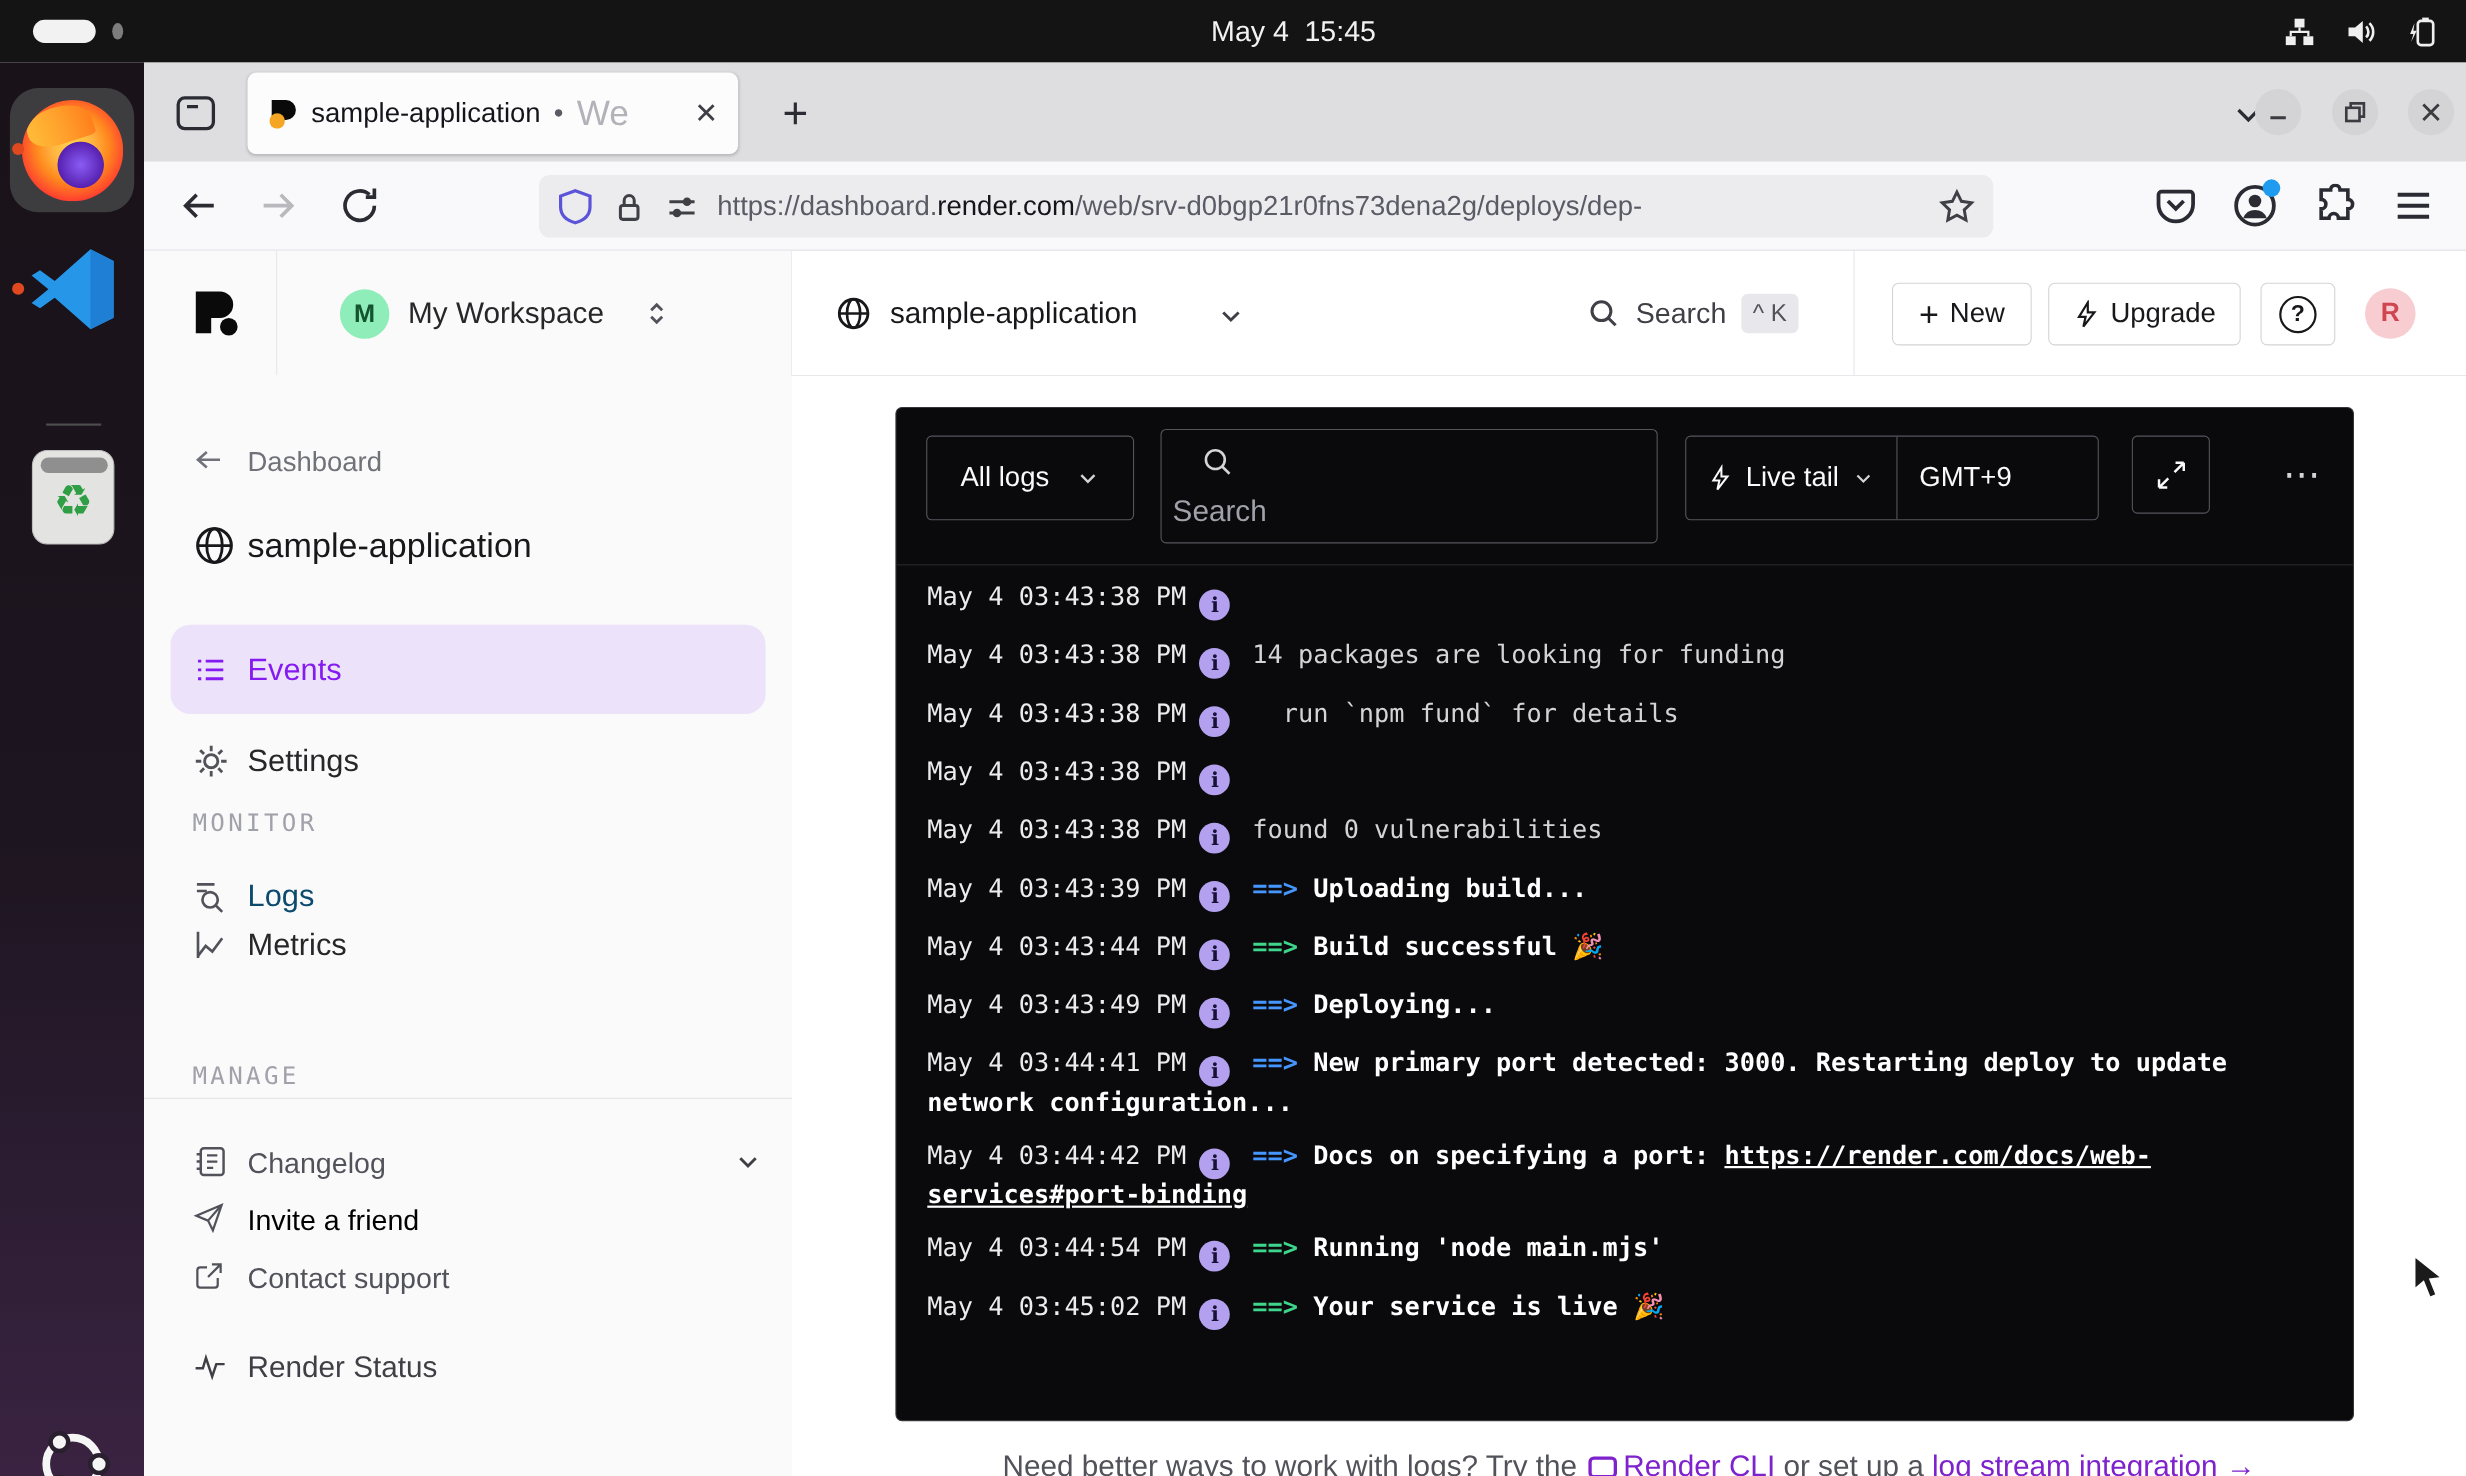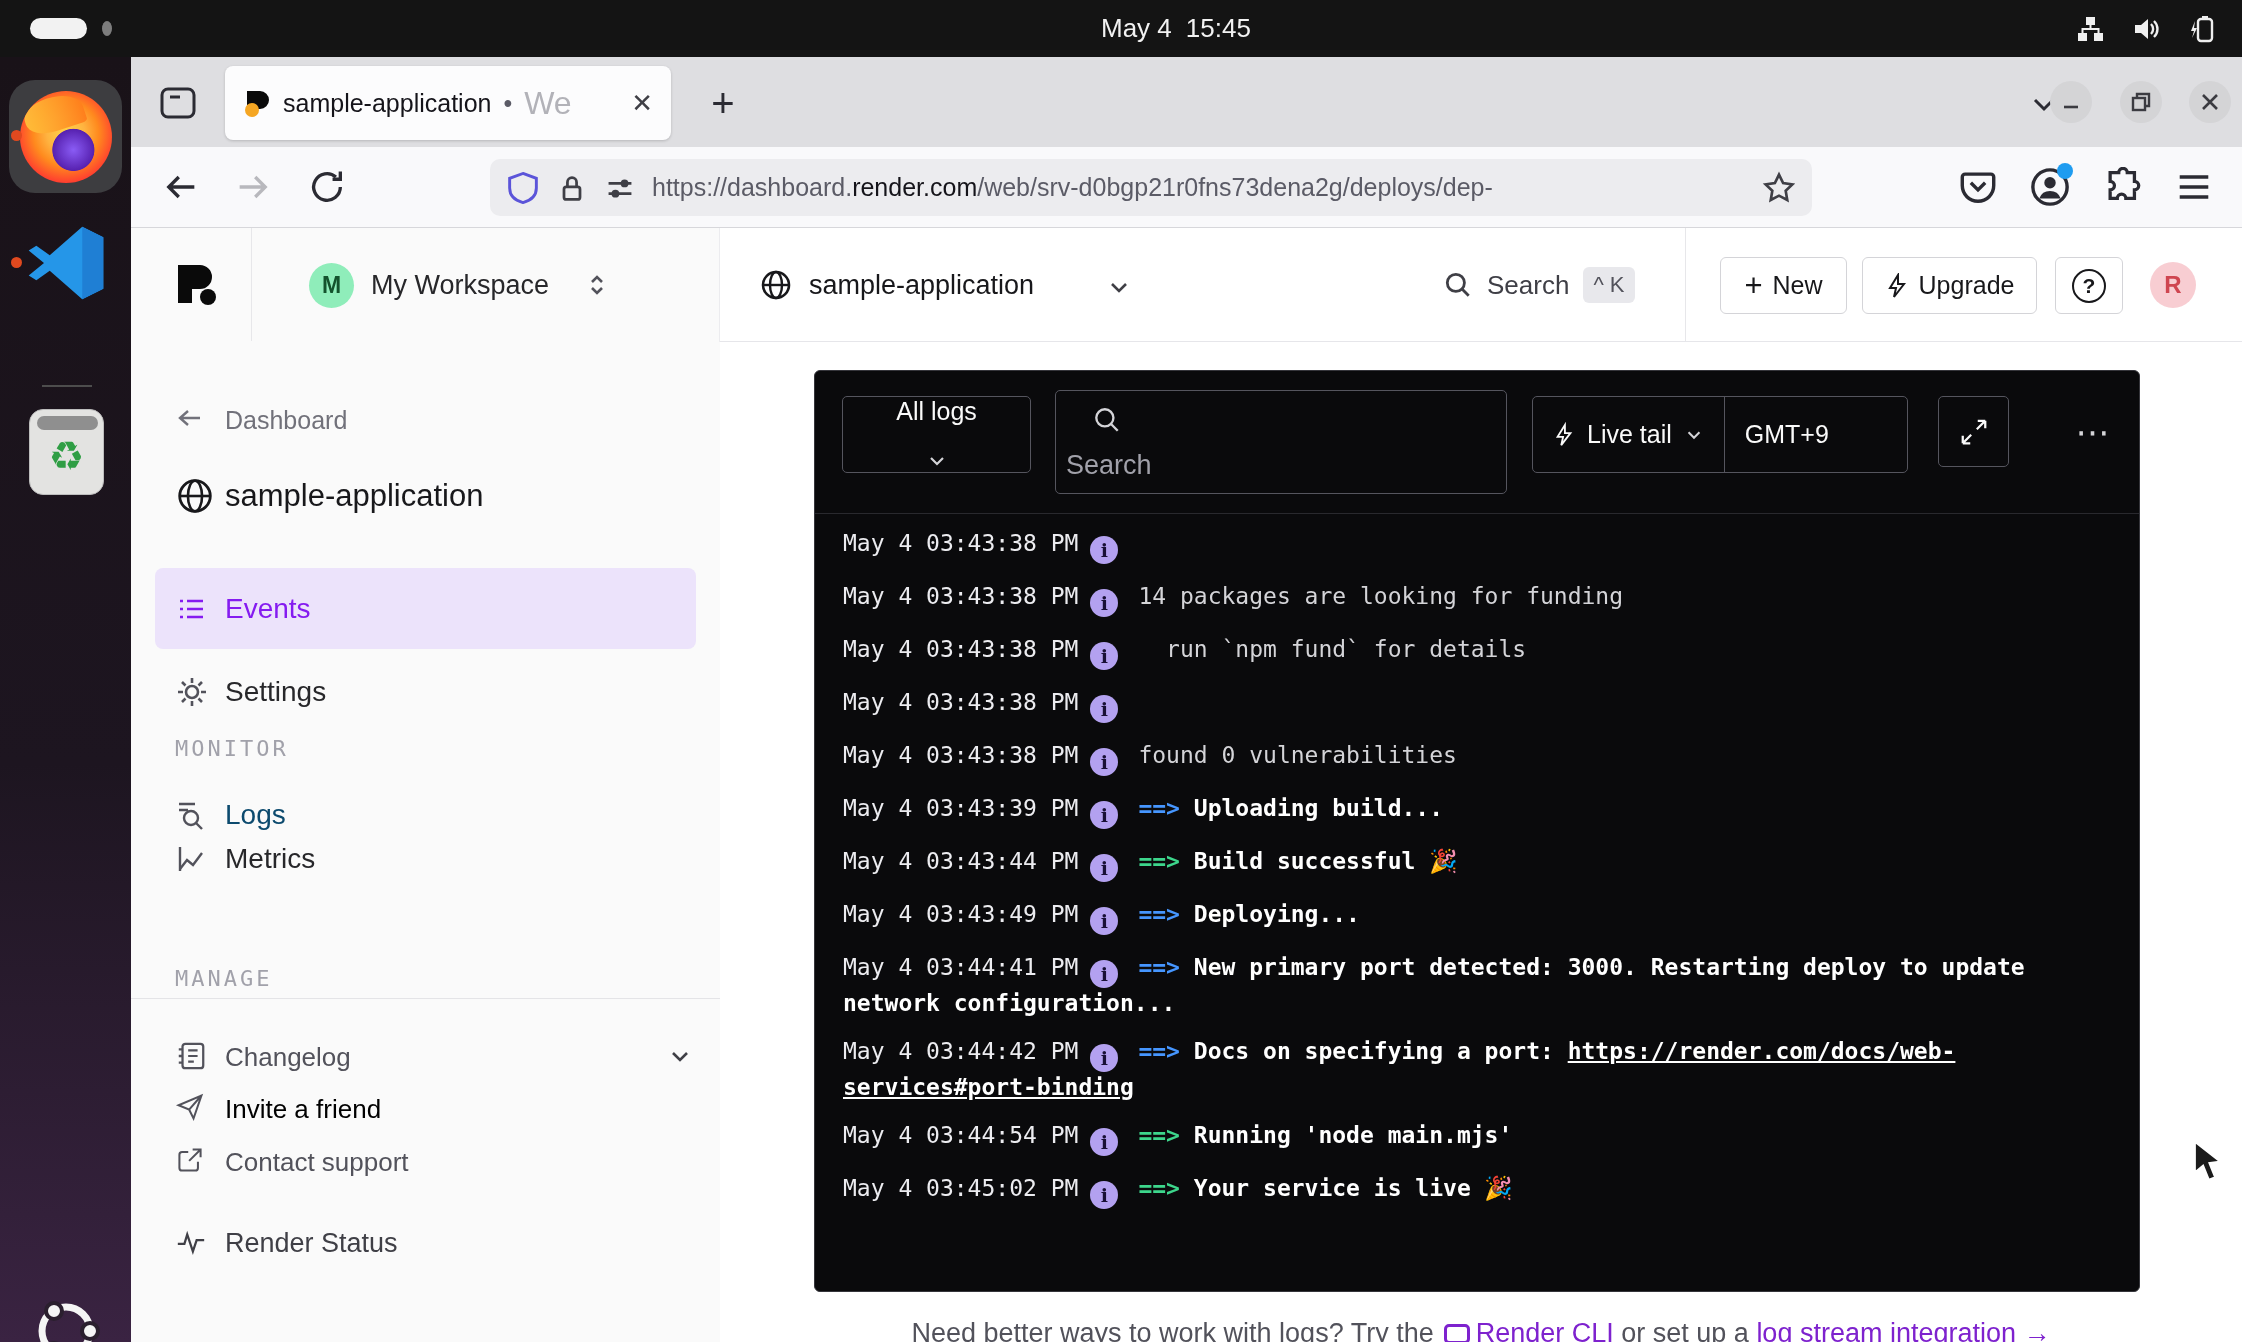--- a/index.html
+++ b/index.html
@@ -78,33 +78,33 @@
   .kbd { background:#e8e8ec; border-radius:6px; padding:5px 10px; font-size:22px; color:#52525b; }
   .topbtn { position:absolute; top:29px; height:57px; border:1px solid #d4d4d8; border-radius:6px; background:#fff;
     display:flex; align-items:center; justify-content:center; gap:10px; font-size:25px; color:#18181b; }
   .r-avatar { position:absolute; left:2019px; top:34px; width:46px; height:46px; background:#f8cdd2; color:#cf4550; font-size:24px; }
 
   
   .sidebar { position:absolute; left:0; top:114px; width:680px; height:1000px; background:#fafafa; border-right:1px solid #e9e9ec; }
   .side-row { position:absolute; left:0; width:589px; display:flex; align-items:center; }
   .side-icon { position:absolute; left:44px; width:34px; height:34px; color:#52525b; }
   .side-label { position:absolute; left:94px; }
-  .events-row { left:24px; width:541px; height:81px; border-radius:8px; background:#ece3fb; }
+  .events-row { left:24px; width:541px; height:81px; border-radius:18px; background:#ece3fb; }
   .events-row .side-icon { left:20px; color:#851bf0; }
   .events-row .side-label { left:70px; color:#851bf0; }
   .sec-header { position:absolute; left:44px; font-family:"DejaVu Sans Mono", monospace; font-size:22px; letter-spacing:3px; color:#a1a1aa; }
   .side-div { position:absolute; left:0; width:589px; height:1px; background:#e4e4e7; }
 
   
   .main { position:absolute; left:589px; top:114px; width:1522px; height:1000px; background:#fff; }
   .panel { position:absolute; left:94px; top:28px; width:1326px; height:922px; background:#0a0a0c;
     border:1px solid #35353b; border-radius:6px; }
   .panel-head { position:absolute; left:0; top:0; width:100%; height:143px; border-bottom:1px solid #29292e; }
   .pctl { border:1px solid #55555e; border-radius:5px; color:#fafafa; background:#0a0a0c; position:absolute; }
-  .alllogs { left:27px; top:25px; width:189px; height:77px; display:flex; align-items:center; justify-content:center; gap:24px; font-size:25px;flex-direction:column; }
+  .alllogs { left:27px; top:25px; width:189px; height:77px; display:flex; align-items:center; justify-content:center; gap:24px; font-size:25px; }
   .psearch { left:240px; top:19px; width:452px; height:104px; }
   .psearch .mag { position:absolute; left:36px; top:14px; color:#d4d4d8; }
   .psearch .ph { position:absolute; left:10px; bottom:12px; font-size:27px; color:#a1a1aa; }
   .livetail { left:717px; top:25px; width:376px; height:77px; display:flex; align-items:stretch; }
   .lt-cell { display:flex; align-items:center; gap:12px; font-size:25px; padding:0 20px; }
   .lt-sep { width:1px; background:#55555e; }
   .expand { left:1123px; top:25px; width:71px; height:71px; display:flex; align-items:center; justify-content:center; }
   .pmore { position:absolute; left:1243px; top:25px; width:71px; height:71px; display:flex; align-items:center; justify-content:center;
     color:#d4d4d8; font-size:34px; letter-spacing:2px; }
   .log-area { position:absolute; left:28px; top:157px; width:1200px; }

